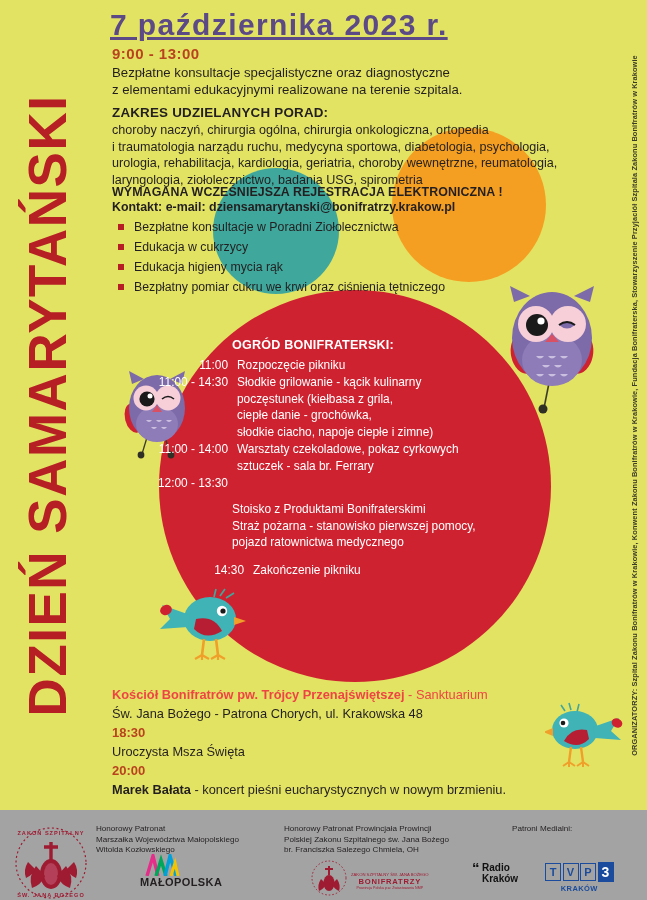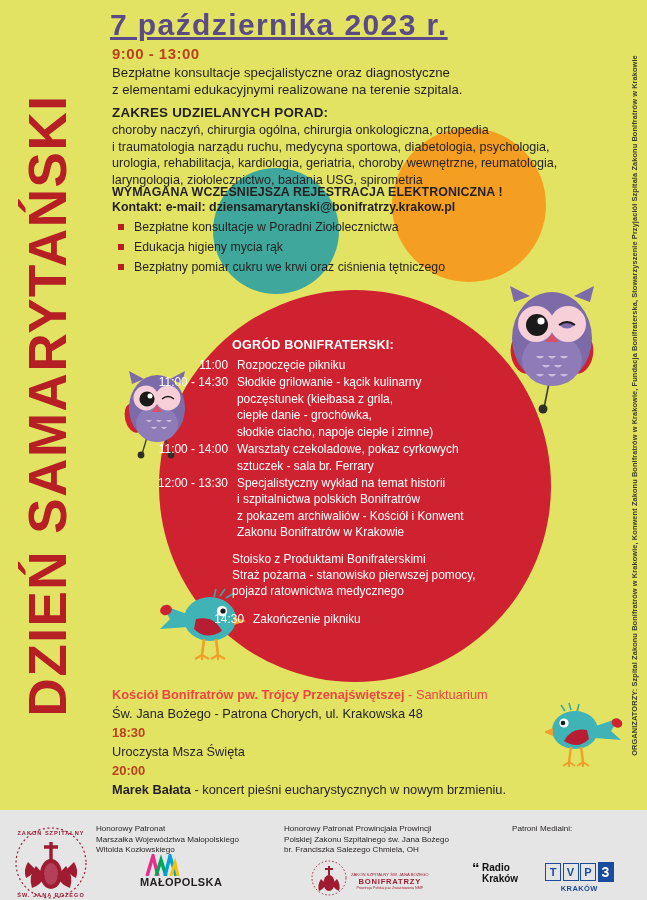--- a/index.html
+++ b/index.html
@@ -109,21 +109,21 @@
   .church{position:absolute;left:8px;top:686px;width:470px;}
   .church .l1{font-size:12.8px;color:#ef4444;line-height:1.45;}
   .church .l1 b{font-weight:bold;}
   .church .l2{font-size:12.8px;color:#231f20;line-height:1.45;}
   .church .t{font-size:13px;font-weight:bold;color:#b8431e;line-height:1.5;}
   .church .p{font-size:12.8px;color:#231f20;line-height:1.45;}
   .church .p b{font-weight:bold;}
 
   
   .footer{
-    position:absolute;left:0;top:810px;width:647px;height:90px;background:#e5e5e5;
+    position:absolute;left:0;top:810px;width:647px;height:90px;background:#a3a3a3;
   }
   .foot-col{position:absolute;top:14px;}
   .foot-text{font-size:8.1px;color:#231f20;line-height:1.32;}
   .foot-c1{left:96px;}
   .foot-c2{left:284px;}
   .foot-c3{left:512px;font-size:8.1px;color:#231f20;}
 
   .maloplabel{
     position:absolute;left:140px;top:66px;
     font-size:11px;font-weight:bold;color:#231f20;letter-spacing:.4px;
@@ -275,20 +275,21 @@
       <div>i traumatologia narządu ruchu, medycyna sportowa, diabetologia, psychologia,</div>
       <div>urologia,  rehabilitacja, kardiologia, geriatria, choroby wewnętrzne, reumatologia,</div>
       <div>laryngologia, ziołolecznictwo, badania USG, spirometria</div>
     </div>
 
     <div class="reg">WYMAGANA WCZEŚNIEJSZA REJESTRACJA ELEKTRONICZNA !</div>
     <div class="contact">Kontakt: e-mail: dziensamarytanski@bonifratrzy.krakow.pl</div>
 
     <ul class="bullets">
       <li>Bezpłatne konsultacje w Poradni Ziołolecznictwa</li>
+      <li>Edukacja w cukrzycy</li>
       <li>Edukacja higieny mycia rąk</li>
       <li>Bezpłatny pomiar cukru we krwi oraz ciśnienia tętniczego</li>
     </ul>
 
     <div class="church">
       <div class="l1">
         <b>Kościół Bonifratrów pw. Trójcy Przenajświętszej</b><span> - Sanktuarium</span>
       </div>
       <div class="l2">Św. Jana Bożego - Patrona Chorych, ul. Krakowska 48</div>
       <div class="t">18:30</div>
@@ -323,26 +324,20 @@
     <div class="prog-row">
       <div class="prog-time">11:00 - 14:00</div>
       <div class="prog-desc">
         <div>Warsztaty czekoladowe, pokaz cyrkowych</div>
         <div>sztuczek - sala br. Ferrary</div>
       </div>
     </div>
 
     <div class="prog-row">
       <div class="prog-time">12:00 - 13:30</div>
-      <div class="prog-desc">
-        <div>Specjalistyczny wykład na temat historii</div>
-        <div>i szpitalnictwa polskich Bonifratrów</div>
-        <div>z pokazem archiwaliów - Kościół i Konwent</div>
-        <div>Zakonu Bonifratrów w Krakowie</div>
-      </div>
     </div>
 
     <div class="prog-plain">
       <div>Stoisko z Produktami Bonifraterskimi</div>
       <div>Straż pożarna - stanowisko pierwszej pomocy,</div>
       <div>pojazd ratownictwa medycznego</div>
     </div>
 
     <div class="prog-end">
       <div class="prog-time">14:30</div>

